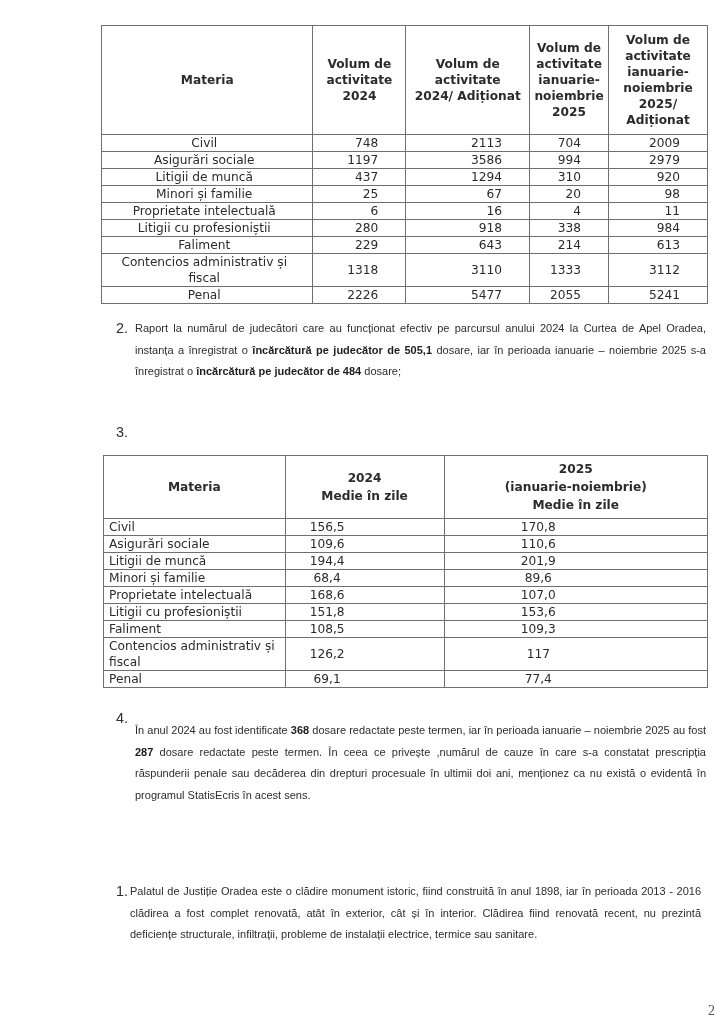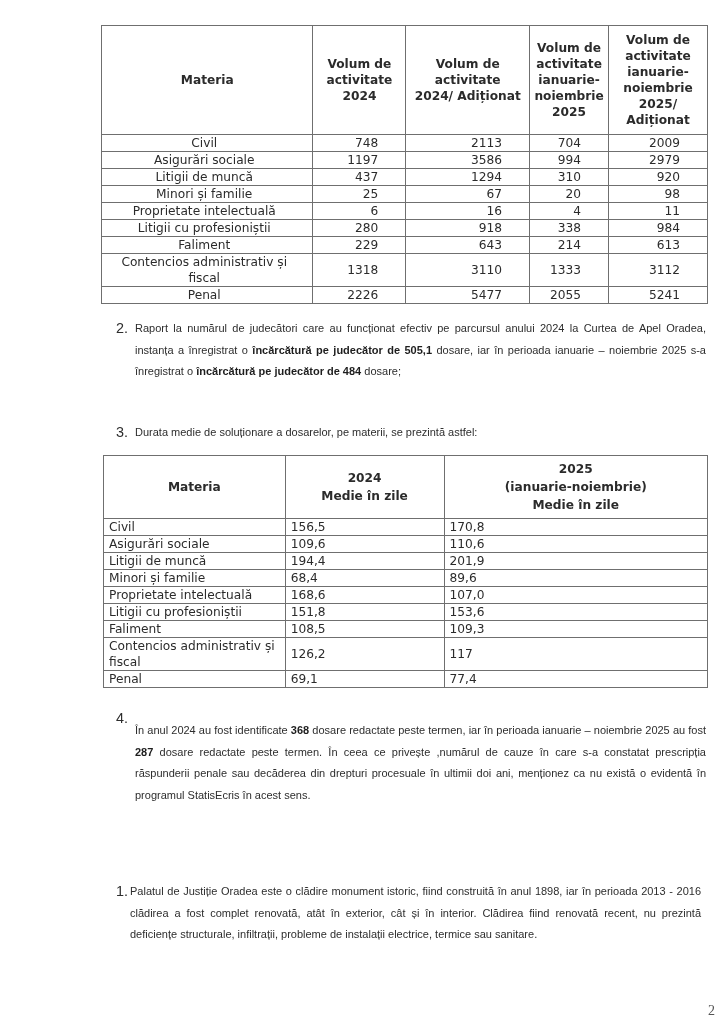--- a/index.html
+++ b/index.html
@@ -8,21 +8,21 @@
   .page { position:absolute; inset:0; }
   table { border-collapse:collapse; position:absolute; font-family:"DejaVu Sans", sans-serif; }
   td, th { border:1px solid #6f6f6f; padding:0 3px; color:#2b2b2b; }
   #t1 { left:101px; top:25px; width:607px; font-size:12.2px; }
   #t1 th { font-weight:bold; text-align:center; line-height:16px; height:108px; padding:0 2px; }
   #t1 td { text-align:center; height:16px; line-height:16px; padding:0 8px 0 2px; }
   #t1 td.num { text-align:right; padding-right:27px; }
   #t2 { left:103px; top:455px; width:605px; font-size:12.2px; }
   #t2 th { font-weight:bold; text-align:center; line-height:18px; height:62px; }
   #t2 td { height:16px; line-height:16px; padding:0 5px; }
-  #t2 td.num { text-align:left; padding-right:80px;margin-top:8px; }
+  #t2 td.num { text-align:center; padding-right:80px;margin-top:8px; }
   .para { position:absolute; font-size:11px; line-height:21.5px; color:#2d2d2d; text-align:justify; }
   .para b { color:#1e1e1e; }
   .num-marker { position:absolute; font-size:14.4px; line-height:21.5px; color:#2d2d2d; }
   .pagenum { position:absolute; right:0; top:1003px; font-size:14px; color:#555; font-family:"Liberation Serif", serif; }
 </style>
 </head>
 <body>
 
 <div class="page">
 
@@ -109,21 +109,20 @@
         </tr>
       </tbody>
   </table>
 
   <div class="num-marker" style="left:116px; top:318px;">2.</div>
   <div class="para" style="left:135px; top:318px; width:571px;">
     <span>Raport la numărul de judecători care au funcționat efectiv pe parcursul anului 2024 la Curtea de Apel Oradea, instanța a înregistrat o </span><b>încărcătură pe judecător de 505,1</b><span> dosare, iar în perioada ianuarie – noiembrie 2025 s-a înregistrat o </span><b>încărcătură pe judecător de 484</b><span> dosare;</span>
   </div>
 
   <div class="num-marker" style="left:116px; top:422px;">3.</div>
-  <div class="para" style="left:135px; top:422px; width:571px; text-align:left;">Durata medie de soluționare a dosarelor, pe materii, se prezintă astfel:</div>
 
   <table id="t2">
     <colgroup>
       <col style="width:182px">
         <col style="width:159px">
         <col style="width:264px">
     </colgroup>
     <thead>
       <tr>
         <th><span>Materia</span></th>

